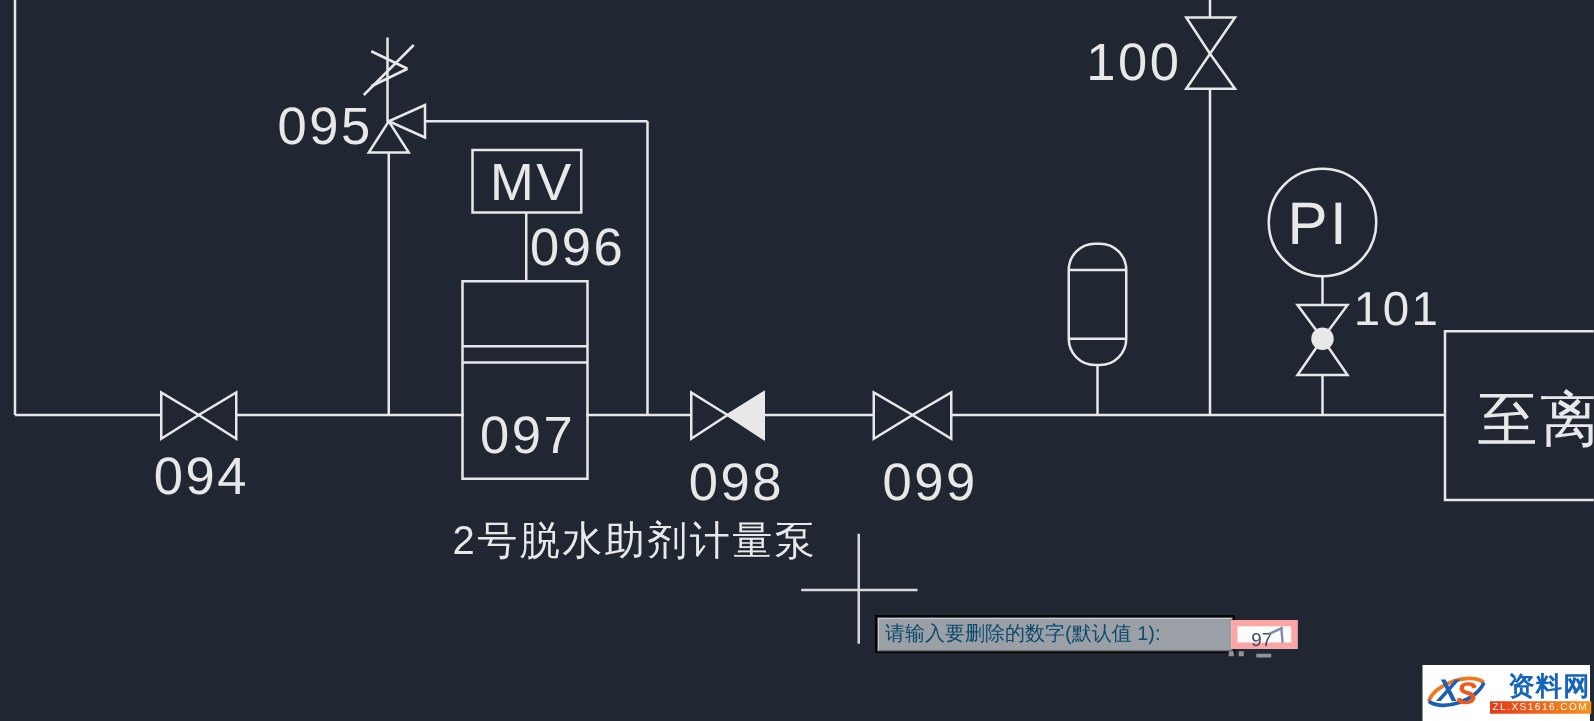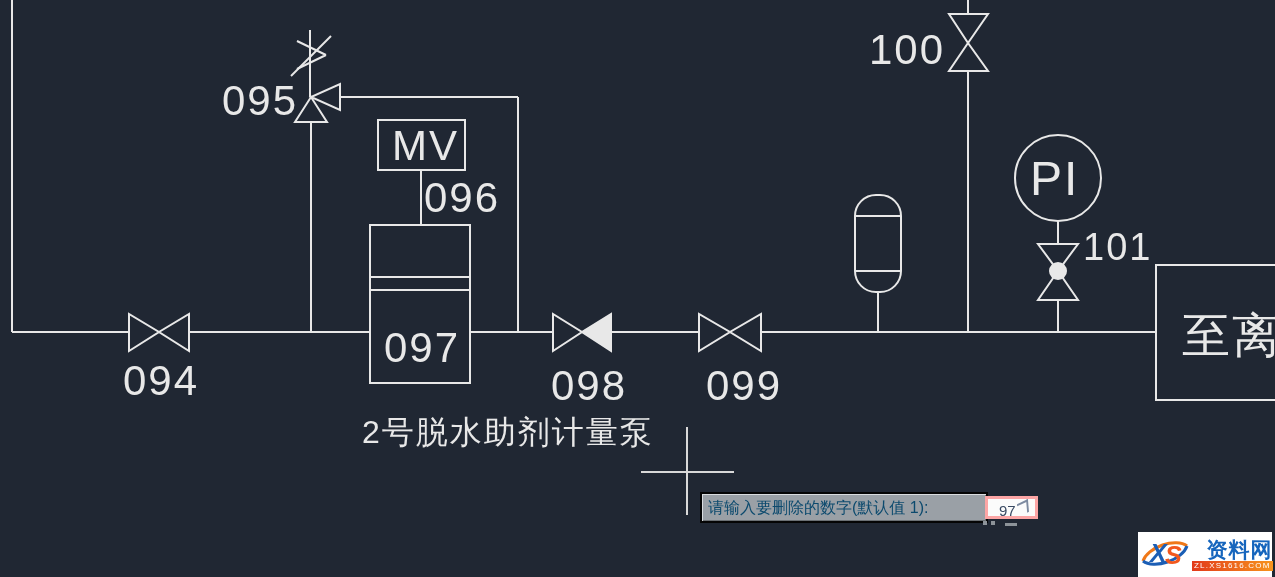--- a/index.html
+++ b/index.html
@@ -7,21 +7,21 @@
        font-family:"Liberation Sans",sans-serif;}
   #stage{position:relative;width:1275px;height:577px;background:#202733;overflow:hidden;}
   #cad-svg{position:absolute;left:0;top:0;}
   .cad-text{fill:#e8e8e8;font-family:"Liberation Sans",sans-serif;letter-spacing:2px;}
   
   #tooltip{position:absolute;left:671px;top:492px;width:272px;height:27px;
     background:#9aa0a6;border:2px solid #050505;
     box-shadow:inset 1px 1px 0 #d9dcdf, inset -1px -1px 0 #6b7074;
     color:#0c4a6e;font-size:16px;line-height:27px;padding:0 6px;white-space:nowrap;margin-left:29px;}
   #dyn-input{position:absolute;left:985px;top:496px;width:53px;height:23px;
-    background:#fbfbfb;border:3px solid #fca5a5;color:#3a4a63;font-size:15px;
+    background:#fbfbfb;border:5px solid #fca5a5;color:#3a4a63;font-size:15px;
     line-height:23px;padding-left:11px;box-sizing:border-box;}
   #dyn-caret{position:absolute;right:6px;top:3px;width:10px;height:10px;
     border-top:2px solid #7d8aa0;border-right:2px solid #7d8aa0;transform:rotate(-25deg) skewX(-20deg);}
   .dyn-dot{position:absolute;width:4px;height:4px;background:#8d9399;}
   
   #logo{position:absolute;left:1138px;top:532px;width:134px;height:45px;background:#ffffff;
     display:flex;align-items:center;}
   #logo-mark{position:relative;width:54px;height:45px;flex:0 0 auto;}
   #logo-x{position:absolute;left:12px;top:7px;font-size:25px;font-weight:bold;font-style:italic;color:#1b5eb5;}
   #logo-s{position:absolute;left:27px;top:9px;font-size:25px;font-weight:bold;font-style:italic;color:#f2581d;}

